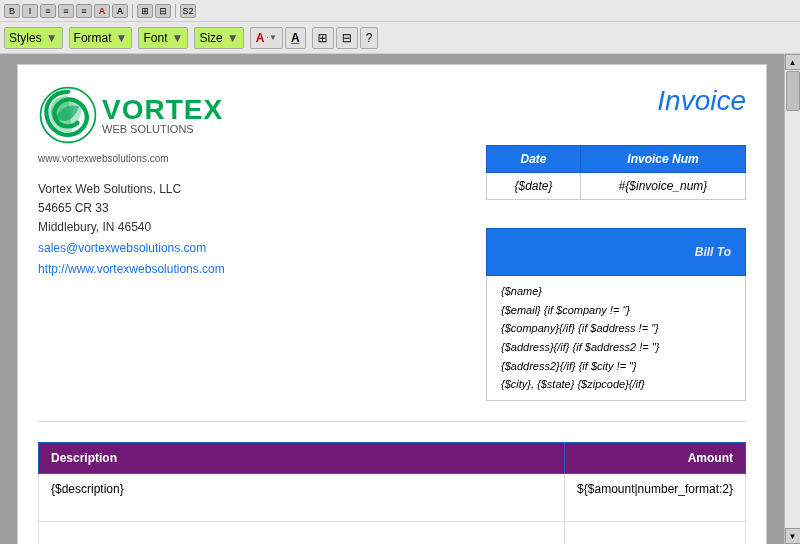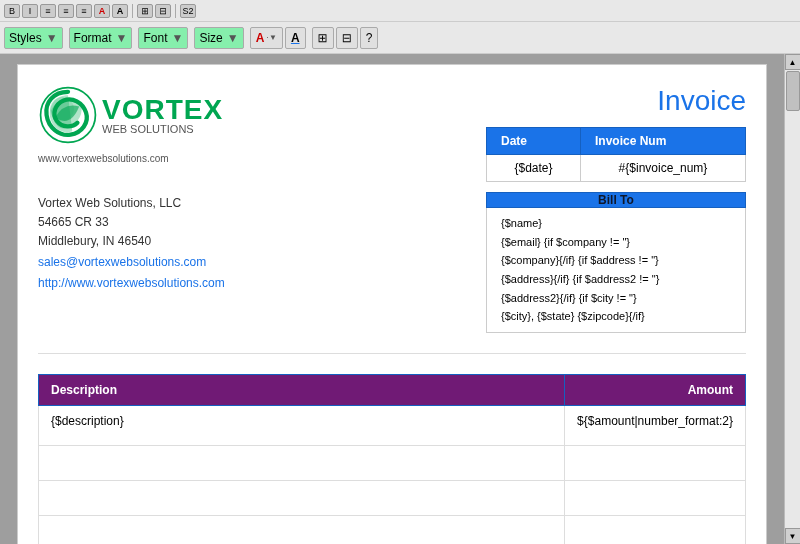--- a/index.html
+++ b/index.html
@@ -34,21 +34,21 @@
       border-bottom: 1px solid #ccc;
       padding: 3px 4px;
       display: flex;
       align-items: center;
       gap: 6px;
       height: 32px;
     }
     .format-dropdown {
       display: flex;
       align-items: center;
-      background: #86efac;
+      background: #bef264;
       border: 1px solid #aaa;
       border-radius: 2px;
       padding: 2px 4px;
       height: 22px;
       cursor: pointer;
       gap: 4px;
     }
     .format-dropdown span {
       font-size: 12px;
     }
@@ -176,80 +176,81 @@
       line-height: 1;
     }
 
     .website-text {
       font-size: 10px;
       color: #555;
       margin-top: 8px;
     }
 
     .address-section {
-      margin-top: 30px;
+      margin-top: 16px;
       font-size: 12px;
       color: #333;
       line-height: 1.6;
     }
 
     .contact-section {
       font-size: 12px;
       color: #1a73e8;
       line-height: 1.8;
     }
 
     
     .invoice-right {
       display: flex;
       flex-direction: column;
       align-items: flex-end;
-      gap: 10px;
+      gap: 28px;
+      font-style: italic;
     }
 
     .invoice-title {
       font-size: 28px;
       color: #1a73e8;
       font-weight: normal;
     }
 
     
     .info-table {
       border-collapse: collapse;
       min-width: 260px;
     }
 
     .info-table th {
       background: #1a73e8;
       color: white;
       padding: 6px 14px;
-      text-align: left;
+      text-align: center;
       font-size: 12px;
       font-weight: bold;
       border: 1px solid #1560c0;
     }
 
     .info-table td {
       padding: 6px 14px;
       text-align: center;
       font-size: 12px;
       border: 1px solid #ccc;
       background: white;
     }
 
     .bill-to-table {
       border-collapse: collapse;
       min-width: 260px;
     }
 
     .bill-to-table th {
       background: #1a73e8;
-      color: #0f172a;
-      padding: 0 14px;
-      text-align: center;
+      color: #e5e5e5;
+      padding: 16px 14px;
+      text-align: right;
       font-size: 12px;
       font-weight: bold;
       border: 1px solid #1560c0;
       width: 100%;
     }
 
     .bill-to-table td {
       padding: 6px 14px;
       font-size: 11px;
       border: 1px solid #ccc;
@@ -286,21 +287,21 @@
 
     .invoice-table th:last-child {
       text-align: right;
       width: 180px;
     }
 
     .invoice-table td {
       padding: 8px 12px;
       border: 1px solid #ddd;
       font-size: 12px;
-      height: 40px;
+      height: 48px;
       vertical-align: top;
     }
 
     .invoice-table td:last-child {
       text-align: left;
       width: 180px;
     }
 
     .empty-row td {
       height: 35px;

